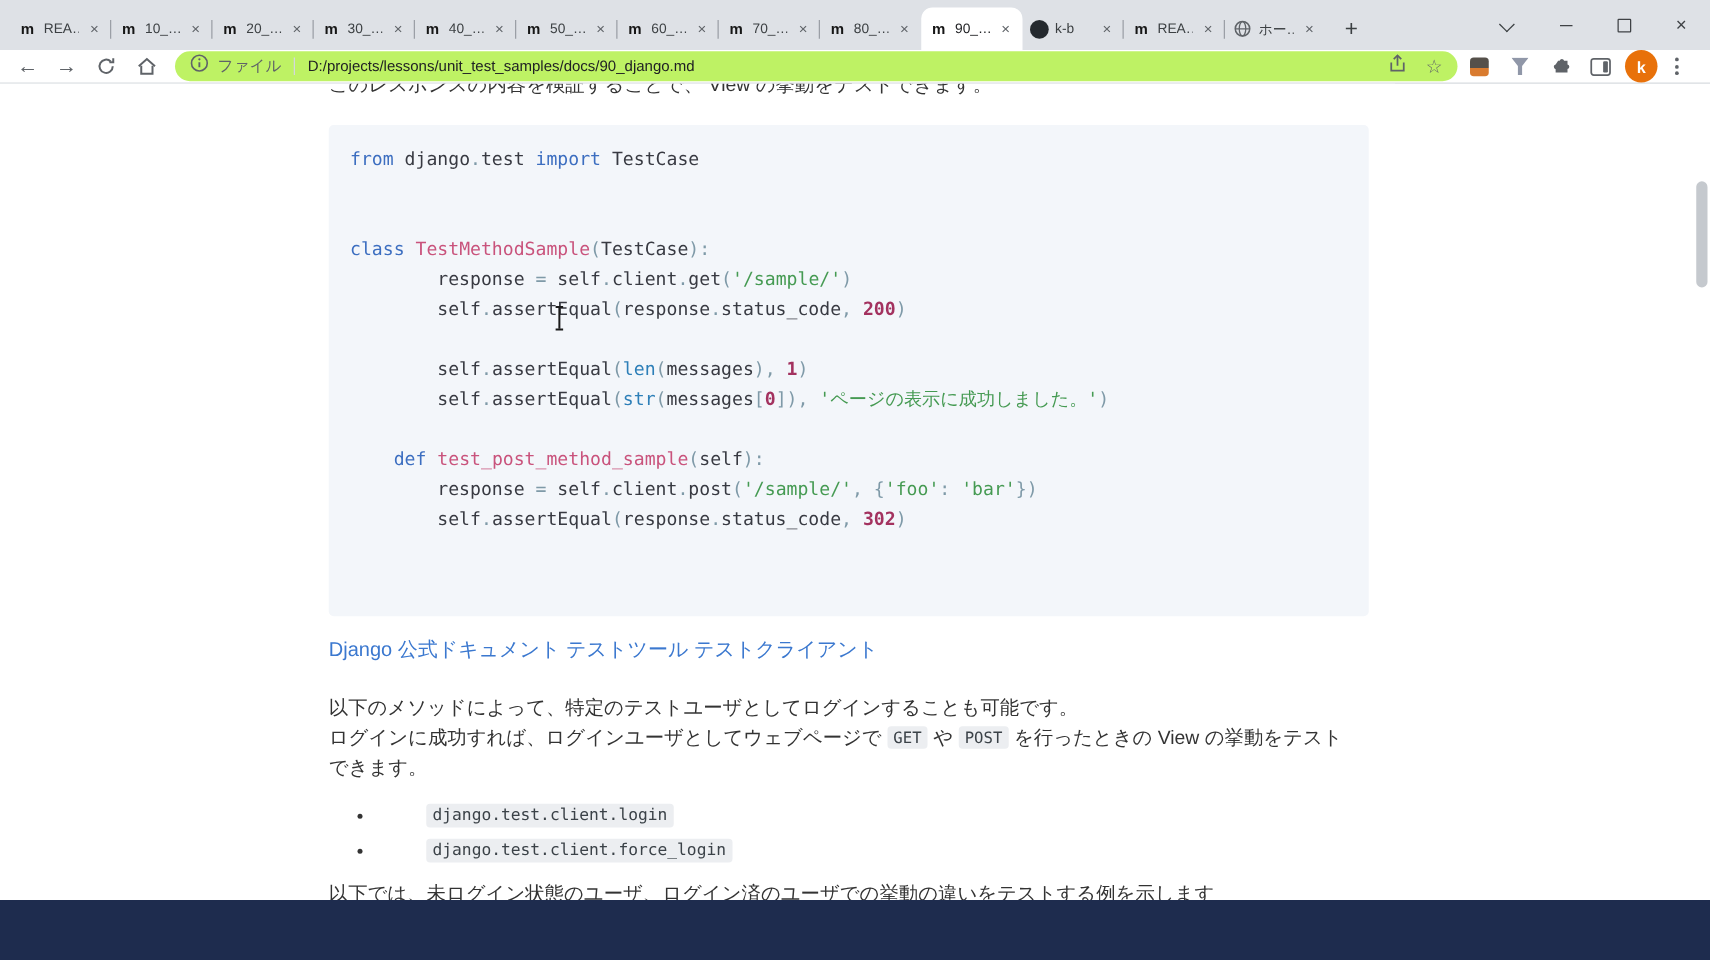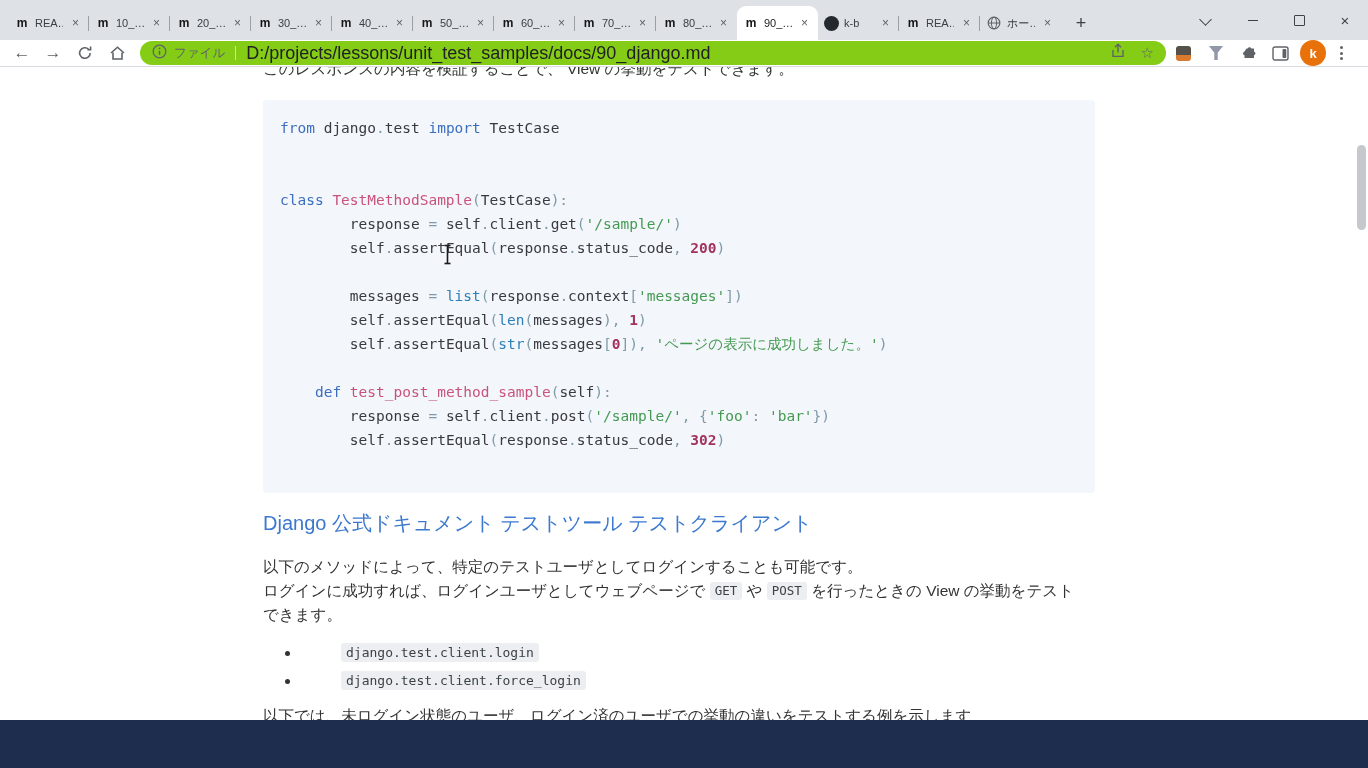--- a/index.html
+++ b/index.html
@@ -31,24 +31,24 @@
   .ic-min{width:10px;height:0;border-top:1.4px solid #3f4246;}
   .ic-max{width:9px;height:9px;border:1.3px solid #3f4246;border-radius:1px;}
   .ic-close-win{font-size:15px;line-height:15px;}
 
   
   .toolbar{position:absolute;top:40px;left:0;width:1368px;height:27px;background:#fff;
            border-bottom:1px solid #d8dbdf;box-sizing:border-box;}
   .navbtn{position:absolute;top:0;width:30px;height:26px;display:flex;align-items:center;
           justify-content:center;font-size:17px;color:#5f6368;}
   .omnibox{position:absolute;left:140px;top:1px;width:1026px;height:24px;border-radius:12px;
-           background:#84cc16;display:flex;align-items:center;box-sizing:border-box;padding:0 12px;}
+           background:#bef264;display:flex;align-items:center;box-sizing:border-box;padding:0 12px;}
   .scheme{font-size:12.5px;color:#5f6368;margin-left:7px;}
   .omnidiv{width:1px;height:14px;background:#d4d8dc;margin:0 10px;}
-  .url{font-size:18px;color:#202124;white-space:nowrap;overflow:hidden;flex:1;}
+  .url{font-size:12px;color:#202124;white-space:nowrap;overflow:hidden;flex:1;}
   .omni-right{display:flex;align-items:center;gap:15px;margin-left:auto;}
   .star{font-size:15px;color:#5f6368;}
   .extrow{position:absolute;top:0;height:26px;display:flex;align-items:center;}
   .ext1{width:15px;height:15px;border-radius:3px;background:linear-gradient(#55504a 58%,#d97b2f 58%);}
   .ext2{width:14px;height:14px;background:#9097a8;clip-path:polygon(0 0,100% 0,62% 48%,62% 100%,38% 100%,38% 48%);}
   .avatar{width:26px;height:26px;border-radius:50%;background:var(--avatar);color:#fff;font-size:13px;
           font-weight:700;display:flex;align-items:center;justify-content:center;}
   .dots{display:flex;flex-direction:column;align-items:center;gap:2.5px;}
   .dots i{width:3px;height:3px;border-radius:50%;background:#5f6368;}
 
@@ -56,21 +56,21 @@
   .content{position:absolute;top:67px;left:0;width:1116px;height:653px;background:#fff;overflow:hidden;}
   .jp{font-size:15.5px;color:#333;line-height:24px;}
   .clip-top{position:absolute;left:263px;top:-10px;white-space:nowrap;}
   .codeblock{position:absolute;left:263px;top:33px;width:832px;height:393px;background:var(--codebg);
              border-radius:4px;box-sizing:border-box;padding:16px 0 0 17px;
              font-family:"DejaVu Sans Mono","Liberation Mono",monospace;font-size:14.5px;color:var(--plain);}
   .code-line{height:24px;line-height:24px;white-space:pre;}
   .tk-k{color:var(--keyword);margin-top:24px;} .tk-f{color:var(--function);} .tk-s{color:var(--string);}
   .tk-m{color:var(--number);font-weight:bold;}  .tk-p{color:var(--punct);}    .tk-b{color:var(--builtin);}
   .tk-n{color:var(--plain);}
-  .doc-link{position:absolute;left:263px;top:443px;font-size:20px;color:var(--link);cursor:pointer;white-space:nowrap;}
+  .doc-link{position:absolute;left:263px;top:443px;font-size:16px;color:var(--link);cursor:pointer;white-space:nowrap;}
   .para{position:absolute;left:263px;top:488px;width:845px;margin:0;}
   .chip{display:inline-block;background:#eceef1;border-radius:3px;padding:0 5px;
         font-family:"DejaVu Sans Mono","Liberation Mono",monospace;font-size:12.5px;line-height:18px;
         color:#3b4248;vertical-align:1px;}
   .bullets{position:absolute;left:283px;top:572px;margin:0;padding-left:18px;color:#333;}
   .bullets li{height:28px;line-height:28px;padding-left:40px;}
   .bullets .chip{font-size:13px;line-height:19px;}
   .clip-bottom{position:absolute;left:263px;top:637px;white-space:nowrap;}
   .scroll-thumb{position:absolute;right:2px;top:145px;width:9px;height:85px;background:#c5c9ce;border-radius:5px;}
   .cursor{position:absolute;left:441px;top:244px;pointer-events:none;}
@@ -242,21 +242,20 @@
     <div class="jp clip-top">このレスポンスの内容を検証することで、 View の挙動をテストできます。</div>
 
     <div class="codeblock">
         <div class="code-line"><span class="tk-k">from</span><span class="tk-n"> django</span><span class="tk-p">.</span><span class="tk-n">test </span><span class="tk-k">import</span><span class="tk-n"> TestCase</span></div>
         <div class="code-line">&nbsp;</div>
         <div class="code-line">&nbsp;</div>
         <div class="code-line"><span class="tk-k">class</span><span class="tk-f"> TestMethodSample</span><span class="tk-p">(</span><span class="tk-n">TestCase</span><span class="tk-p">):</span></div>
         <div class="code-line"><span class="tk-n">        response </span><span class="tk-p">= </span><span class="tk-n">self</span><span class="tk-p">.</span><span class="tk-n">client</span><span class="tk-p">.</span><span class="tk-n">get</span><span class="tk-p">(</span><span class="tk-s">'/sample/'</span><span class="tk-p">)</span></div>
         <div class="code-line"><span class="tk-n">        self</span><span class="tk-p">.</span><span class="tk-n">assertEqual</span><span class="tk-p">(</span><span class="tk-n">response</span><span class="tk-p">.</span><span class="tk-n">status_code</span><span class="tk-p">, </span><span class="tk-m">200</span><span class="tk-p">)</span></div>
         <div class="code-line">&nbsp;</div>
-        <div class="code-line"><span class="tk-n">        messages </span><span class="tk-p">= </span><span class="tk-b">list</span><span class="tk-p">(</span><span class="tk-n">response</span><span class="tk-p">.</span><span class="tk-n">context</span><span class="tk-p">[</span><span class="tk-s">'messages'</span><span class="tk-p">])</span></div>
         <div class="code-line"><span class="tk-n">        self</span><span class="tk-p">.</span><span class="tk-n">assertEqual</span><span class="tk-p">(</span><span class="tk-b">len</span><span class="tk-p">(</span><span class="tk-n">messages</span><span class="tk-p">), </span><span class="tk-m">1</span><span class="tk-p">)</span></div>
         <div class="code-line"><span class="tk-n">        self</span><span class="tk-p">.</span><span class="tk-n">assertEqual</span><span class="tk-p">(</span><span class="tk-b">str</span><span class="tk-p">(</span><span class="tk-n">messages</span><span class="tk-p">[</span><span class="tk-m">0</span><span class="tk-p">]), </span><span class="tk-s">'ページの表示に成功しました。'</span><span class="tk-p">)</span></div>
         <div class="code-line">&nbsp;</div>
         <div class="code-line"><span class="tk-n">    </span><span class="tk-k">def</span><span class="tk-f"> test_post_method_sample</span><span class="tk-p">(</span><span class="tk-n">self</span><span class="tk-p">):</span></div>
         <div class="code-line"><span class="tk-n">        response </span><span class="tk-p">= </span><span class="tk-n">self</span><span class="tk-p">.</span><span class="tk-n">client</span><span class="tk-p">.</span><span class="tk-n">post</span><span class="tk-p">(</span><span class="tk-s">'/sample/'</span><span class="tk-p">, {</span><span class="tk-s">'foo'</span><span class="tk-p">: </span><span class="tk-s">'bar'</span><span class="tk-p">})</span></div>
         <div class="code-line"><span class="tk-n">        self</span><span class="tk-p">.</span><span class="tk-n">assertEqual</span><span class="tk-p">(</span><span class="tk-n">response</span><span class="tk-p">.</span><span class="tk-n">status_code</span><span class="tk-p">, </span><span class="tk-m">302</span><span class="tk-p">)</span></div>
       </div>
 
     <div class="doc-link">Django 公式ドキュメント テストツール テストクライアント</div>
 

